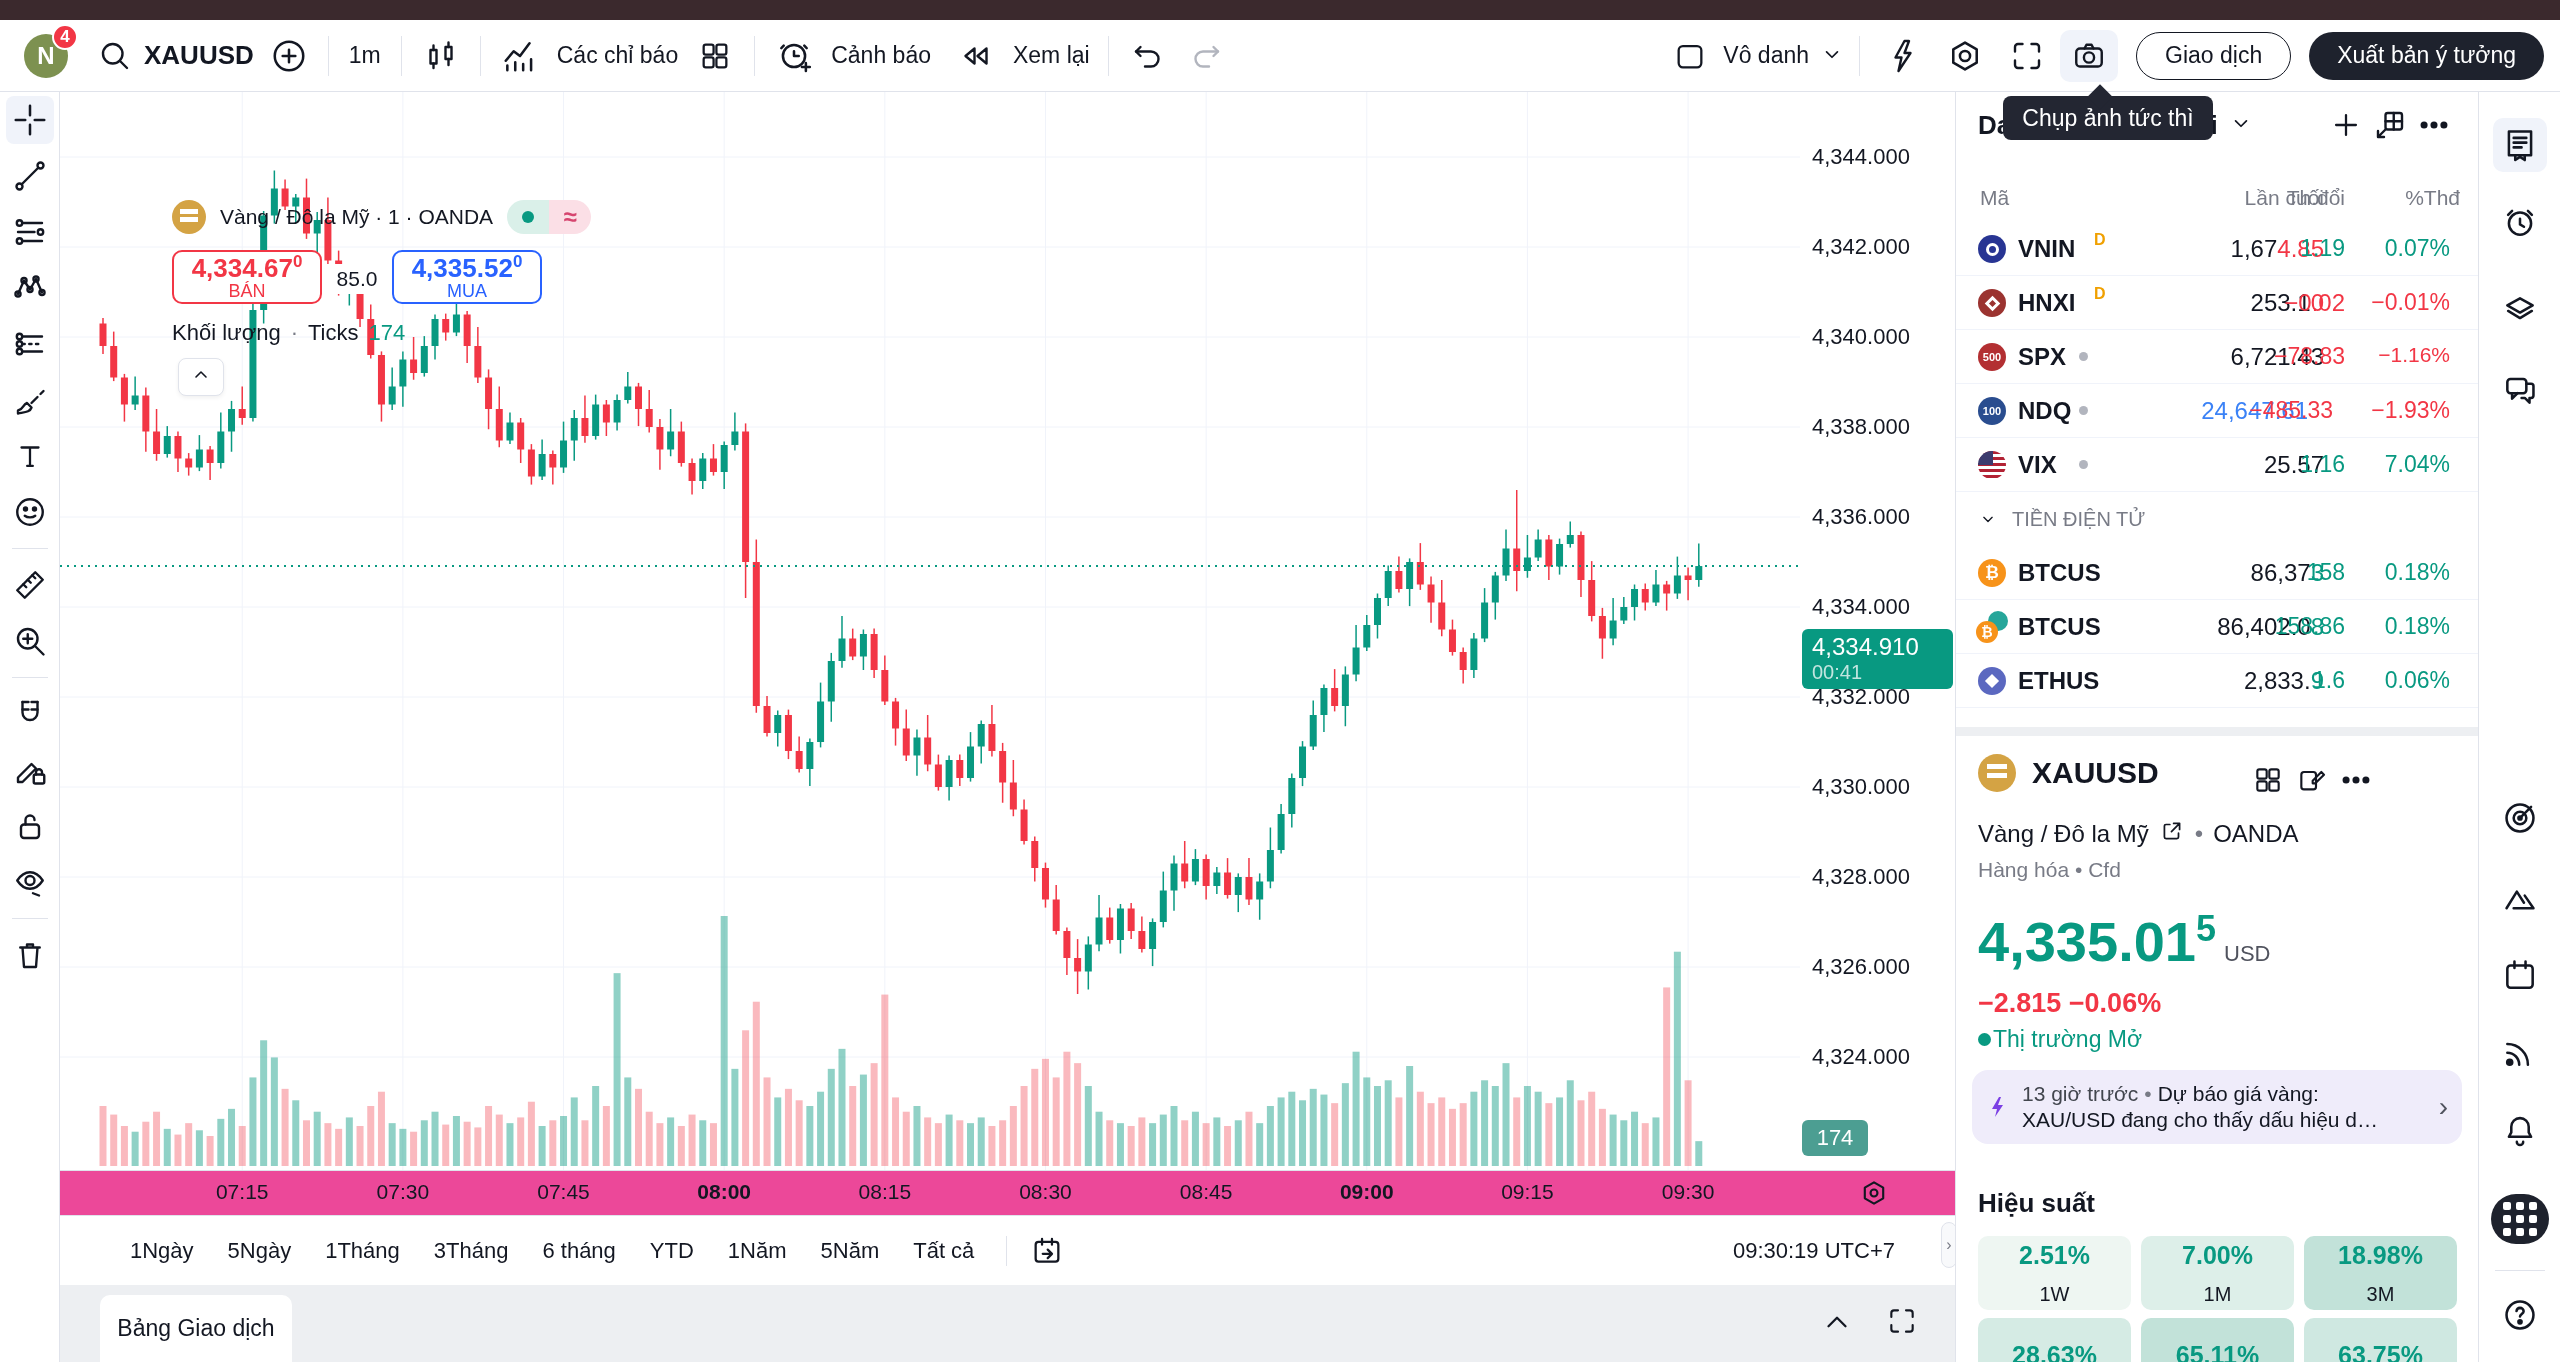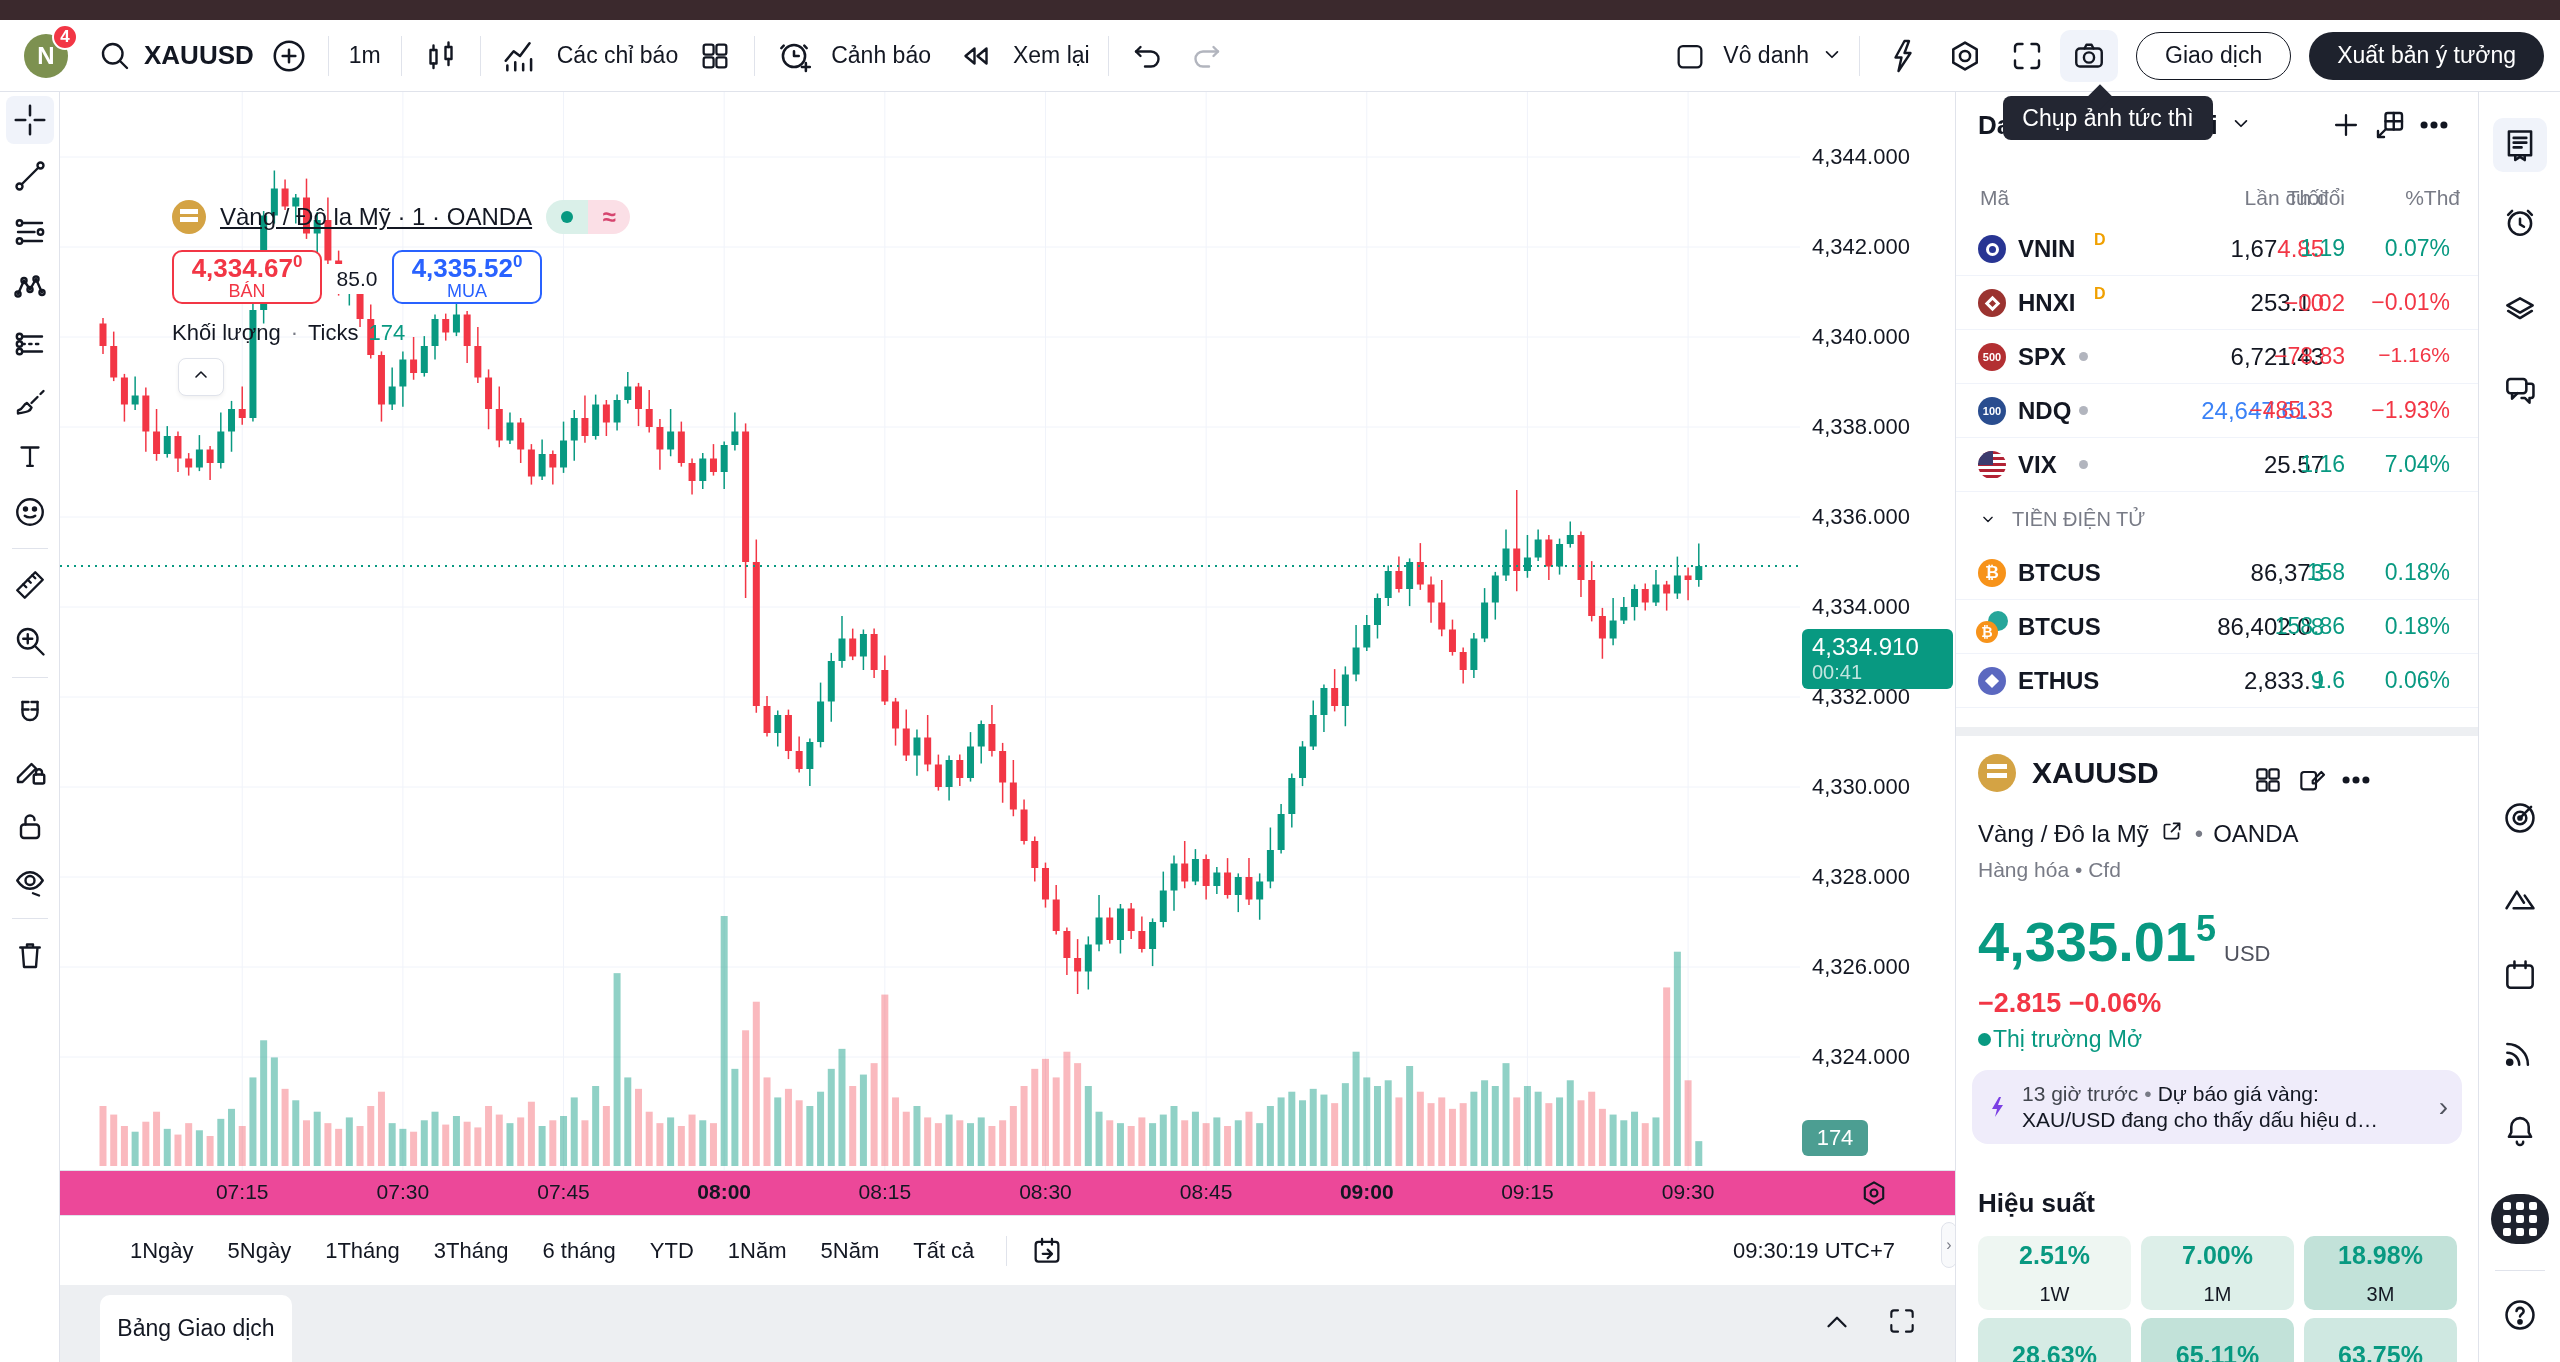--- a/index.html
+++ b/index.html
@@ -44,21 +44,21 @@
   #priceaxis { left:1800px; top:92px; width:155px; height:1078px; background:#fff; }
   .ptick { position:absolute; left:12px; font-size:22px; color:var(--ink); }
   #timeaxis { left:60px; top:1170px; width:1895px; height:45px; background:#ec4899;
     border-top:1px solid var(--line); }
   .ttick { position:absolute; top:9px; transform:translateX(-50%); font-size:21px; color:var(--ink); }
   .ttick.bold { font-weight:bold; }
 
   #legend1 { left:112px; top:108px; display:flex; align-items:center; gap:14px; }
   .coin { width:34px; height:34px; border-radius:50%; background:#d4a344; position:relative; }
   .coin i { position:absolute; left:8px; background:#fff; height:5px; }
-  .legend-title { font-size:24px; color:var(--ink);text-decoration:underline; }
+  .legend-title { font-size:21px; color:var(--ink); }
   .statuspill { display:flex; height:34px; border-radius:17px; overflow:hidden; }
   .statuspill .g { width:42px; background:#daf0e9; display:flex; align-items:center; justify-content:center; }
   .statuspill .g b { width:12px; height:12px; border-radius:50%; background:var(--up); }
   .statuspill .p { width:42px; background:#fbdfe6; color:#d6456f; font-size:24px; font-weight:bold;
      display:flex; align-items:center; justify-content:center; }
   .ohlc { font-size:22px; color:var(--ink); display:flex; gap:16px; }
   .ohlc .v { color:var(--up); }
   .tradebox { position:absolute; width:150px; height:54px; border-radius:10px; background:#fff;
     display:flex; flex-direction:column; align-items:center; justify-content:center; line-height:1.05; }
   .tradebox .pr { font-size:26px; font-weight:bold; }

